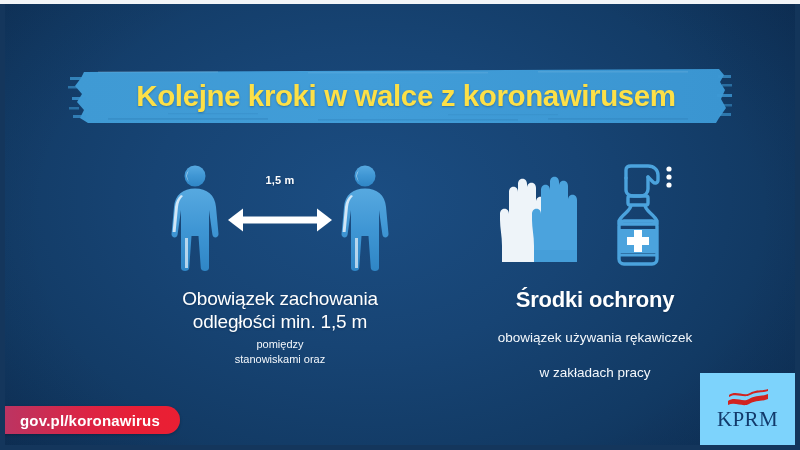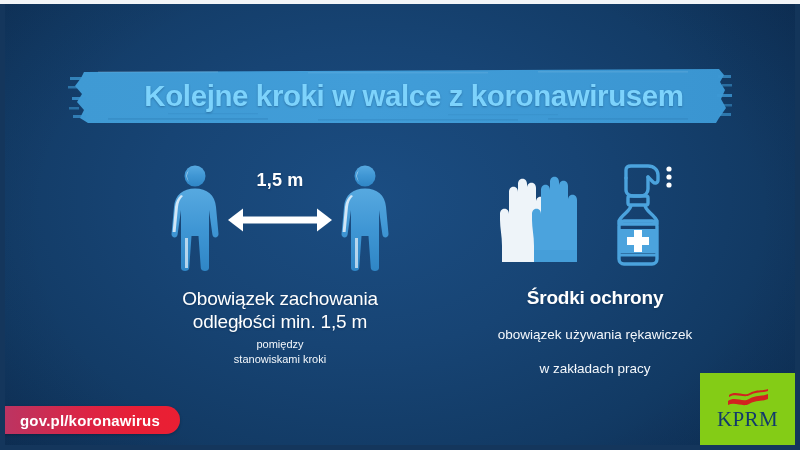--- a/index.html
+++ b/index.html
@@ -85,26 +85,26 @@
     height: 60px;
     z-index: 20;
   }
   .banner-svg {
     position: absolute;
     left: 0; top: 0;
     width: 668px; height: 60px;
   }
   .banner-title {
     position: absolute;
-    left: 12px; top: 0;
+    left: 4px; top: 0;
     width: 668px; height: 60px;
     display: flex;
     align-items: center;
     justify-content: center;
-    color: #7dd3fc;
+    color: #fde047;
     font-size: 29.5px;
     font-weight: bold;
     letter-spacing: -0.4px;
     white-space: nowrap;
     text-shadow: 0 1px 2px rgba(8,40,78,0.35);
   }
 
   
   .col {
     position: absolute;
@@ -124,21 +124,21 @@
 
   .headline {
     font-size: 19px;
     font-weight: normal;
     line-height: 1.22;
     letter-spacing: -0.2px;
     margin: 0;
     text-shadow: 0 1px 2px rgba(6,32,64,0.4);
   }
   .headline-right {
-    font-size: 19px;
+    font-size: 22px;
     font-weight: bold;
     line-height: 1.2;
     letter-spacing: -0.2px;
     margin: 0 0 3px 0;
     text-shadow: 0 1px 2px rgba(6,32,64,0.4);
   }
   .subline {
     font-size: 11px;
     font-weight: normal;
     line-height: 1.33;
@@ -177,21 +177,21 @@
     box-shadow: 0 1px 3px rgba(0,0,0,0.25);
   }
 
   
   .kprm-box {
     position: absolute;
     right: 5px;
     bottom: 5px;
     width: 95px;
     height: 72px;
-    background: #84cc16;
+    background: #7dd3fc;
     display: flex;
     flex-direction: column;
     align-items: center;
     justify-content: center;
     z-index: 30;
   }
   .kprm-flag { width: 44px; height: 18px; display: block; }
   .kprm-text {
     margin-top: 3px;
     color: #123a6b;
@@ -299,29 +299,29 @@
         <g>
           <rect x="78" y="54.5" width="74" height="7" fill="#ffffff"></rect>
           <polygon points="78,46.5 78,69.5 63,58" fill="#ffffff"></polygon>
           <polygon points="152,46.5 152,69.5 167,58" fill="#ffffff"></polygon>
         </g>
       </svg>
     </div>
 
     <div style="position:absolute; left:0; top:10px; width:340px; text-align:center;
                 pointer-events:none;">
-      <span style="display:inline-block; color:#ffffff; font-size:18px; font-weight:bold;
+      <span style="display:inline-block; color:#ffffff; font-size:11px; font-weight:bold;
                    letter-spacing:0.2px; text-shadow:0 1px 2px rgba(6,32,64,0.45);">1,5 m</span>
     </div>
 
     <div style="margin-top:12px;">
       <div class="headline">Obowiązek zachowania</div>
       <div class="headline">odległości min. 1,5 m</div>
       <div class="subline">pomiędzy</div>
-      <div class="subline" style="margin-top:0;">stanowiskami kroki</div>
+      <div class="subline" style="margin-top:0;">stanowiskami oraz</div>
     </div>
   </div>
 
   <div class="col col-right">
 
     <div class="icon-row">
       <svg width="210" height="112" viewBox="0 0 210 112">
 
         <g>
           <path d="M 10,52

